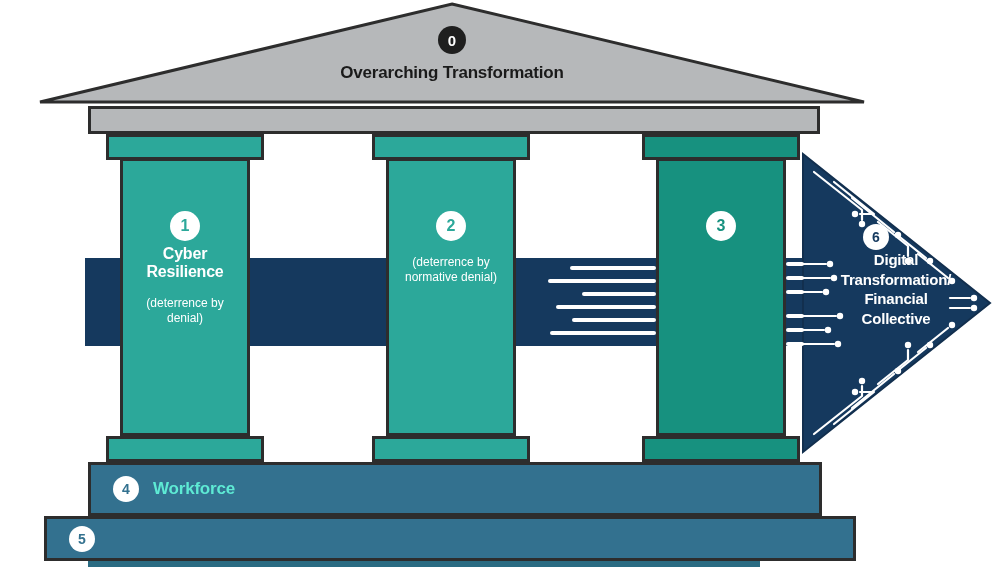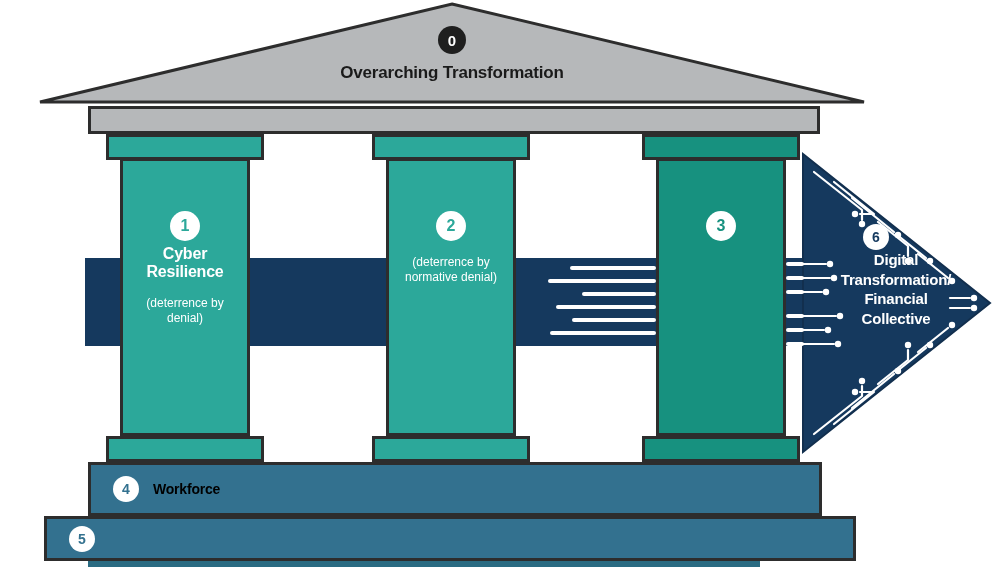--- a/index.html
+++ b/index.html
@@ -67,21 +67,21 @@
 
   
   .step{
     position:absolute;background:#33718f;border:3px solid #2d2d2d;box-sizing:border-box;
     display:flex;align-items:center;padding-left:22px;gap:14px;z-index:1;
   }
   .step-workforce{left:88px;top:462px;width:734px;height:54px;}
   .step-capacity{left:44px;top:516px;width:812px;height:45px;}
   .step-badge{width:26px;height:26px;background:#ffffff;font-size:14px;}
   .num-blue{color:#33718f;}
-  .step-label{color:#000000;font-size:14px;font-weight:700;letter-spacing:-0.2px;}
+  .step-label{color:#5eead4;font-size:17px;font-weight:700;letter-spacing:-0.2px;}
   .base-strip{left:88px;top:561px;width:672px;height:6px;background:#2a6b82;z-index:0;}
 </style>
 </head>
 <body>
 
 <div class="canvas">
 
   <svg class="abs pediment-svg" width="832" height="106">
     <polygon points="416,4 828,102 4,102" fill="#b6b8ba" stroke="#2d2d2d" stroke-width="3"></polygon>
   </svg>

